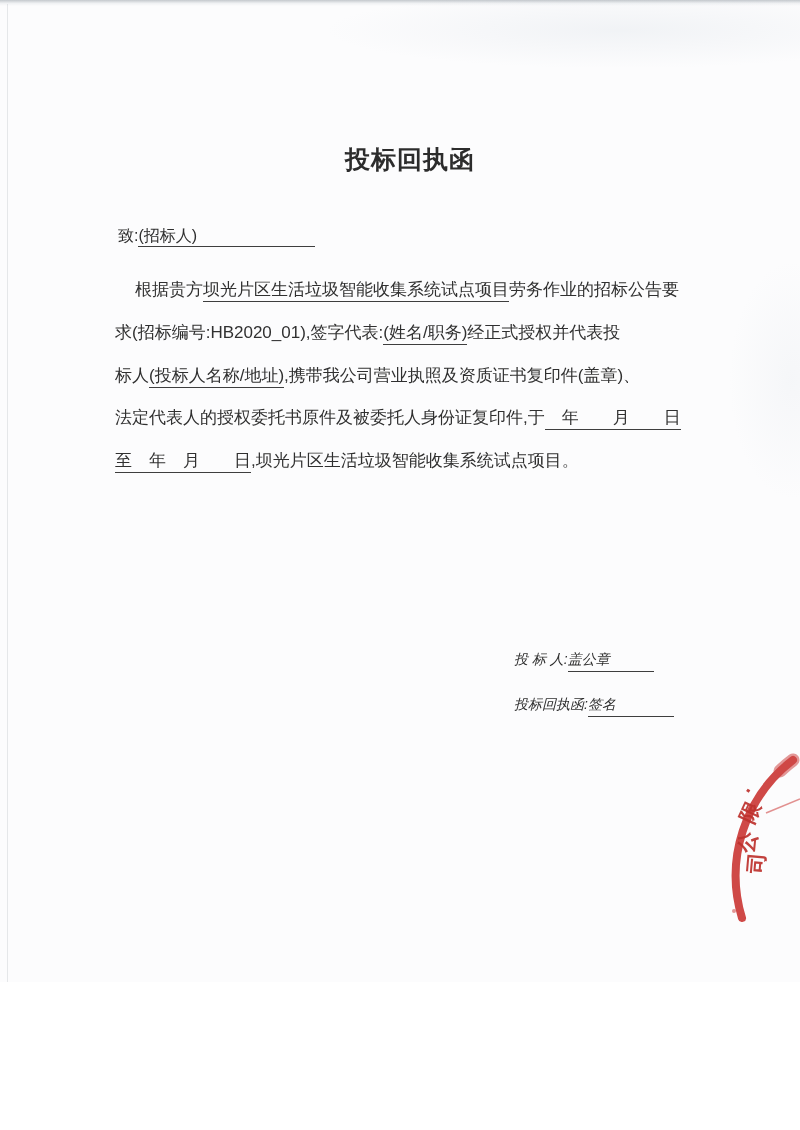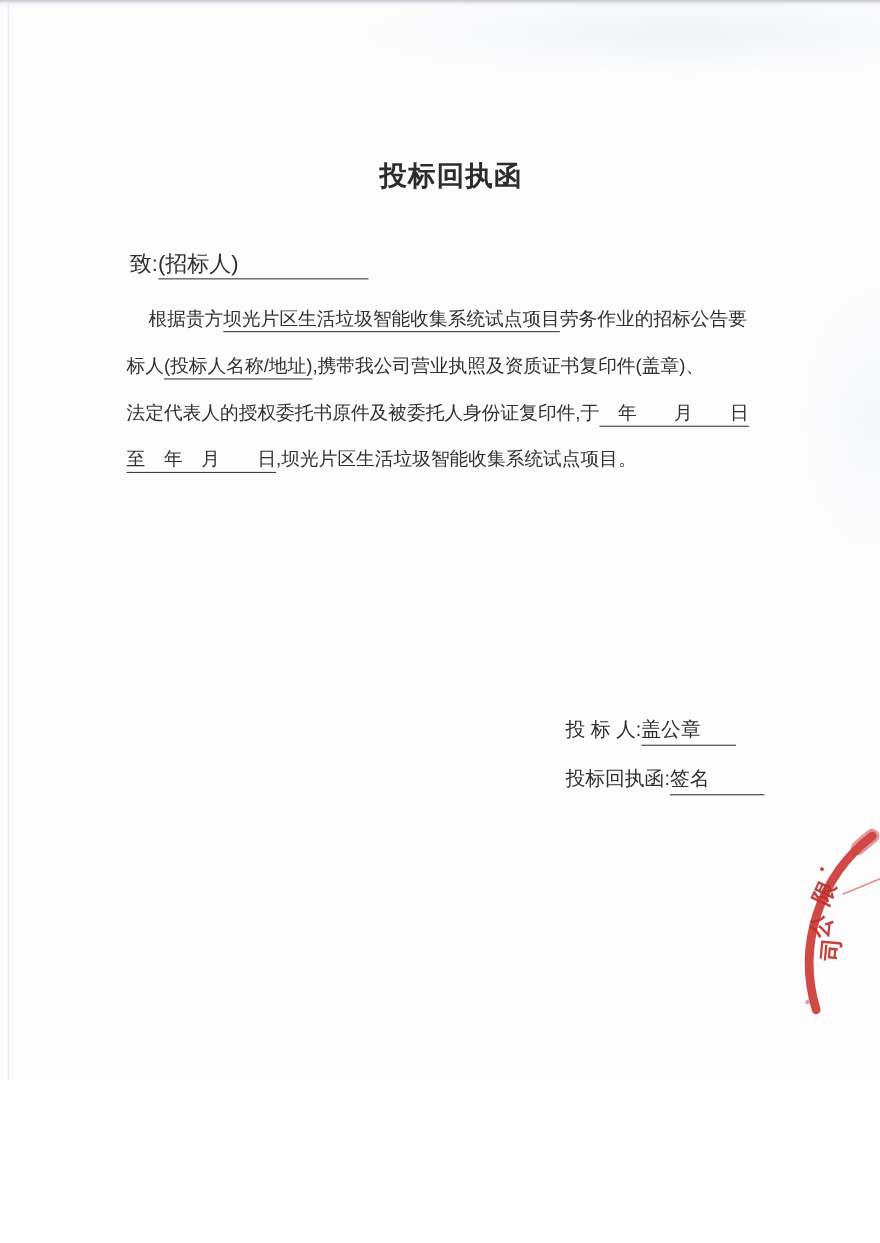--- a/index.html
+++ b/index.html
@@ -29,36 +29,36 @@
     background: rgba(168,176,184,0.28);
   }
   .doc-title {
     position: absolute; top: 143px; left: 0; width: 100%;
     text-align: center; transform: translateX(10px);
     font-size: 25px; font-weight: 600; letter-spacing: 1px; color: #2c2c2c;
     white-space: nowrap;
   }
   .salutation {
     position: absolute; top: 226px; left: 118px;
-    font-size: 20px; white-space: nowrap;
+    font-size: 16px; white-space: nowrap;
   }
   .u {
     border-bottom: 1.5px solid #3e3e3e;
     padding-bottom: 2px;
   }
   .sal-tail { display: inline-block; width: 118px; height: 1px; }
   .doc-body {
     position: absolute; top: 269px; left: 115px; width: 600px;
     font-size: 17px; line-height: 42.8px; color: #303030;
   }
   .doc-body p { white-space: nowrap; }
   .doc-body p.indent { text-indent: 20px; }
   .signature {
     position: absolute; top: 651px; left: 514px;
-    font-size: 18px; white-space: nowrap;
+    font-size: 14px; white-space: nowrap; font-style: italic;
   }
   .sig-row { margin-bottom: 17px; height: 28px; }
   .sig-u { display: inline-block; min-width: 86px; }
   .sig-tail-1 { display: inline-block; width: 26px; height: 1px; }
   .sig-tail-2 { display: inline-block; width: 44px; height: 1px; }
   .stamp-svg {
     position: absolute; left: 700px; top: 730px;
     width: 100px; height: 230px;
     filter: blur(0.3px);
   }
@@ -75,20 +75,21 @@
   <div class="scan-top"></div>
   <div class="scan-left"></div>
 
   <h1 class="doc-title">投标回执函</h1>
 
   <div class="salutation"><span>致:</span><span class="u"><span>(招标人)</span><span class="sal-tail"></span></span>
   </div>
 
   <div class="doc-body">
     <p class="indent"><span>根据贵方</span><span class="u">坝光片区生活垃圾智能收集系统试点项目</span><span>劳务作业的招标公告要</span></p>
+    <p><span>求(招标编号:HB2020_01),签字代表:</span><span class="u">(姓名/职务)</span><span>经正式授权并代表投</span></p>
     <p><span>标人</span><span class="u">(投标人名称/地址)</span><span>,携带我公司营业执照及资质证书复印件(盖章)、</span></p>
     <p><span>法定代表人的授权委托书原件及被委托人身份证复印件,于</span><span class="u">　年　　月　　日</span></p>
     <p><span class="u">至　年　月　　日</span><span>,坝光片区生活垃圾智能收集系统试点项目。</span></p>
   </div>
 
   <div class="signature">
     <div class="sig-row"><span>投 标 人:</span><span class="u sig-u"><span>盖公章</span><span class="sig-tail-1"></span></span>
     </div>
     <div class="sig-row"><span>投标回执函:</span><span class="u sig-u"><span>签名</span><span class="sig-tail-2"></span></span>
     </div>

